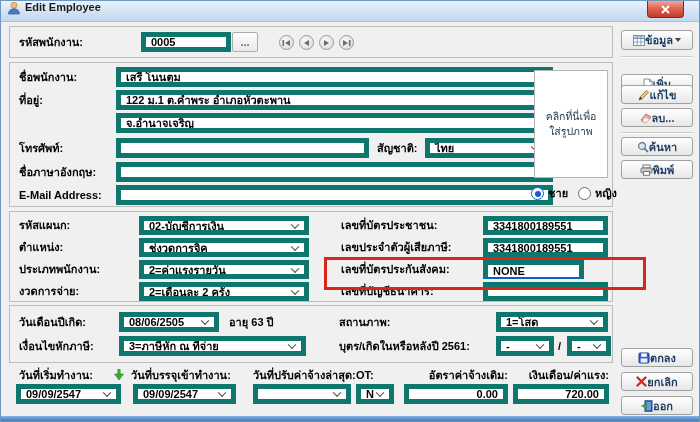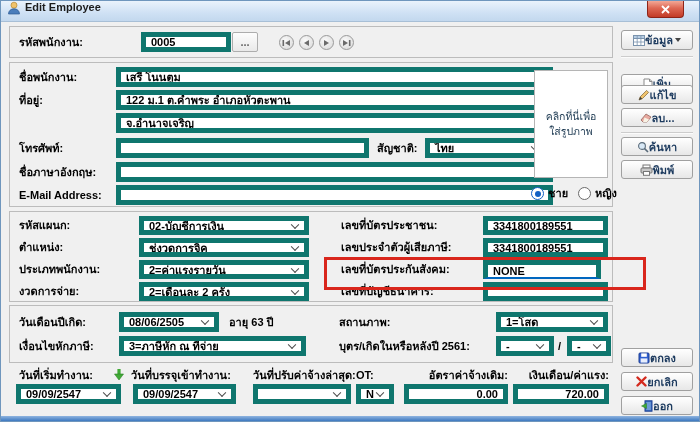--- a/index.html
+++ b/index.html
@@ -147,21 +147,21 @@
   <div class="lbl" style="left:18px;top:281px;line-height:19px;">งวดการจ่าย:</div>
   <div class="dd" style="left:138px;top:281px;width:170px;height:19px;">
     <span>2=เดือนละ 2 ครั้ง</span>
     <span class="chev"></span>
   </div>
   <div class="lbl" style="left:340px;top:215px;line-height:19px;">เลขที่บัตรประชาชน:</div>
   <div class="inp" style="left:482px;top:215px;width:125px;height:19px;">3341800189551</div>
   <div class="lbl" style="left:340px;top:237px;line-height:19px;">เลขประจำตัวผู้เสียภาษี:</div>
   <div class="inp" style="left:482px;top:237px;width:125px;height:19px;">3341800189551</div>
   <div class="lbl" style="left:340px;top:259px;line-height:19px;">เลขที่บัตรประกันสังคม:</div>
-  <div class="inp focus" style="left:482px;top:259px;width:118px;height:19px;">NONE</div>
+  <div class="inp focus" style="left:482px;top:259px;width:101px;height:19px;">NONE</div>
   <div class="lbl" style="left:340px;top:281px;line-height:19px;">เลขที่บัญชีธนาคาร:</div>
   <div class="inp" style="left:482px;top:281px;width:125px;height:19px;"></div>
   <div class="redbox" style="left:323px;top:256px;width:322px;height:33px;"></div>
 
   <div class="grp" style="left:8px;top:304px;width:604px;height:58px;"></div>
   <div class="lbl" style="left:18px;top:311px;line-height:20px;">วันเดือนปีเกิด:</div>
   <div class="dd" style="left:118px;top:311px;width:100px;height:20px;">
     <span>08/06/2505</span>
     <span class="chev"></span>
   </div>

